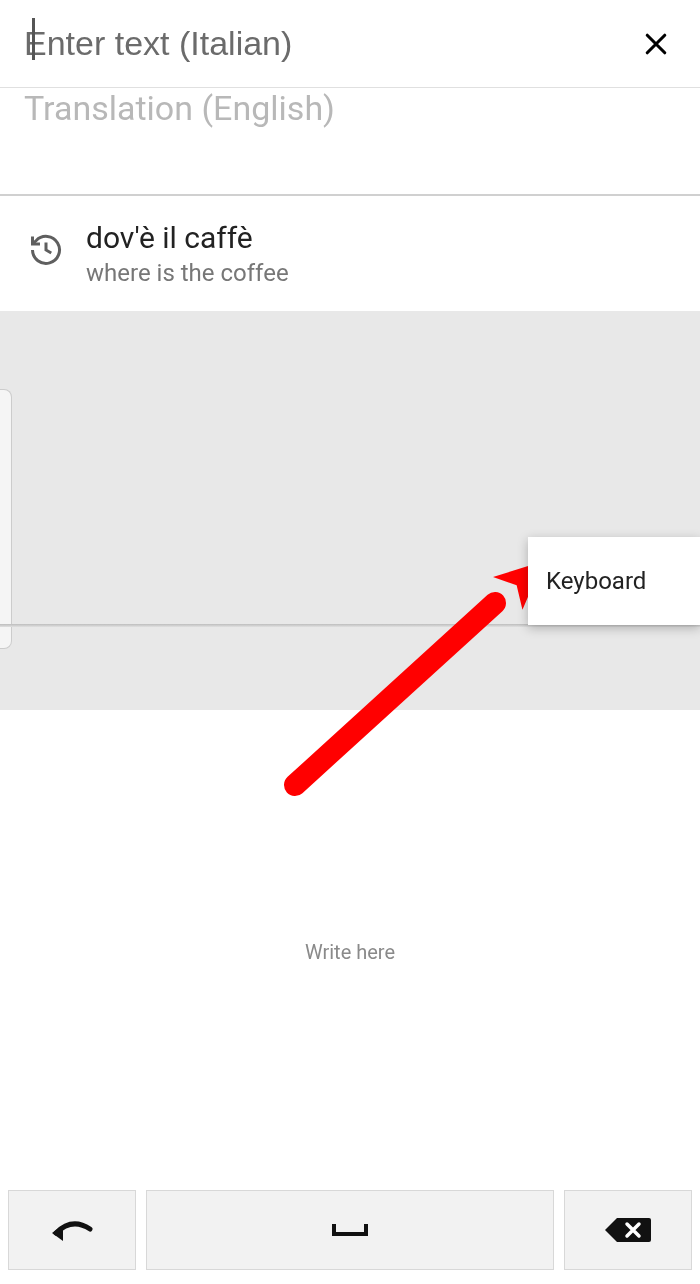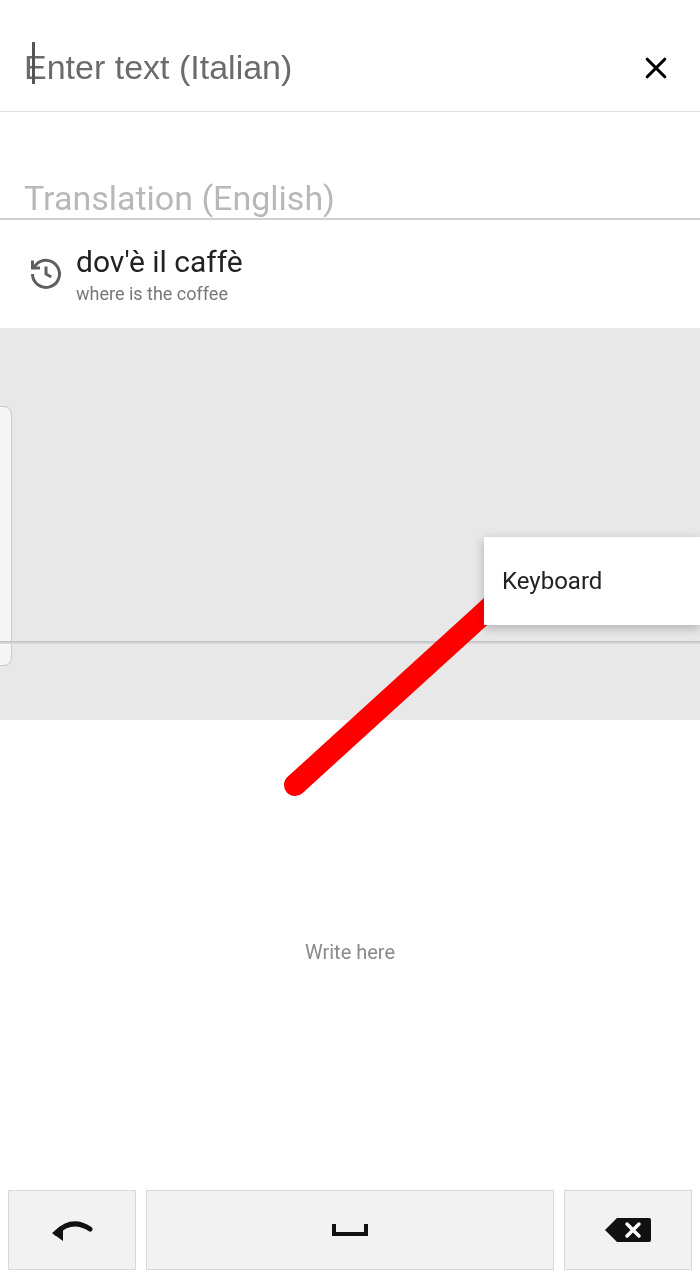--- a/index.html
+++ b/index.html
@@ -5,21 +5,20 @@
   * { box-sizing: border-box; margin: 0; padding: 0; }
   html, body { width: 700px; height: 1284px; font-family: Roboto, Arial, sans-serif; background: #fff; overflow: hidden; }
 
   .input-section {
     position: relative;
     height: 88px;
     display: flex;
     align-items: center;
     padding: 0 24px;
     border-bottom: 1px solid #e0e0e0;
-    margin-top: 24px;
   }
   .input-field {
     flex: 1;
     border: none;
     outline: none;
     font-size: 34px;
     color: #444;
     background: transparent;
   }
   .input-field::placeholder { color: #6b6b6b; }
@@ -31,47 +30,47 @@
   }
   .close-btn {
     width: 40px; height: 40px;
     display: flex; align-items: center; justify-content: center;
     cursor: pointer;
   }
 
   .translation-section {
     height: 108px;
     display: flex;
-    align-items: flex-end;
+    align-items: flex-start;
     padding: 0 24px;
     border-bottom: 2px solid #d0d0d0;
   }
   .translation-placeholder {
     font-size: 34px;
     color: #b8b8b8;
   }
 
   .history-item {
     display: flex;
     align-items: flex-start;
     padding: 24px 28px;
-    gap: 12px;
+    gap: 22px;
     background: #fff;
   }
   .history-icon {
     margin-top: 12px;
     color: #5f5f5f;
   }
   .history-text .source {
     font-size: 30px;
     color: #222;
     margin-bottom: 4px;
   }
   .history-text .target {
-    font-size: 18px;
+    font-size: 24px;
     color: #777;
   }
 
   .gray-panel {
     position: relative;
     height: 399px;
     background: #e8e8e8;
   }
   .panel-tab {
     position: absolute;
@@ -85,21 +84,21 @@
   .panel-line {
     position: absolute;
     left: 0; right: 0; top: 313px;
     height: 3px;
     background: linear-gradient(#bdbdbd, #e0e0e0);
   }
 
   .popup-menu {
     position: absolute;
     top: 537px; right: 0;
-    width: 216px;
+    width: 172px;
     background: #fff;
     box-shadow: 0 3px 10px rgba(0,0,0,0.25);
     z-index: 20;
   }
   .popup-item {
     padding: 30px 18px;
     font-size: 24px;
     color: #222;
     cursor: pointer;
   }

